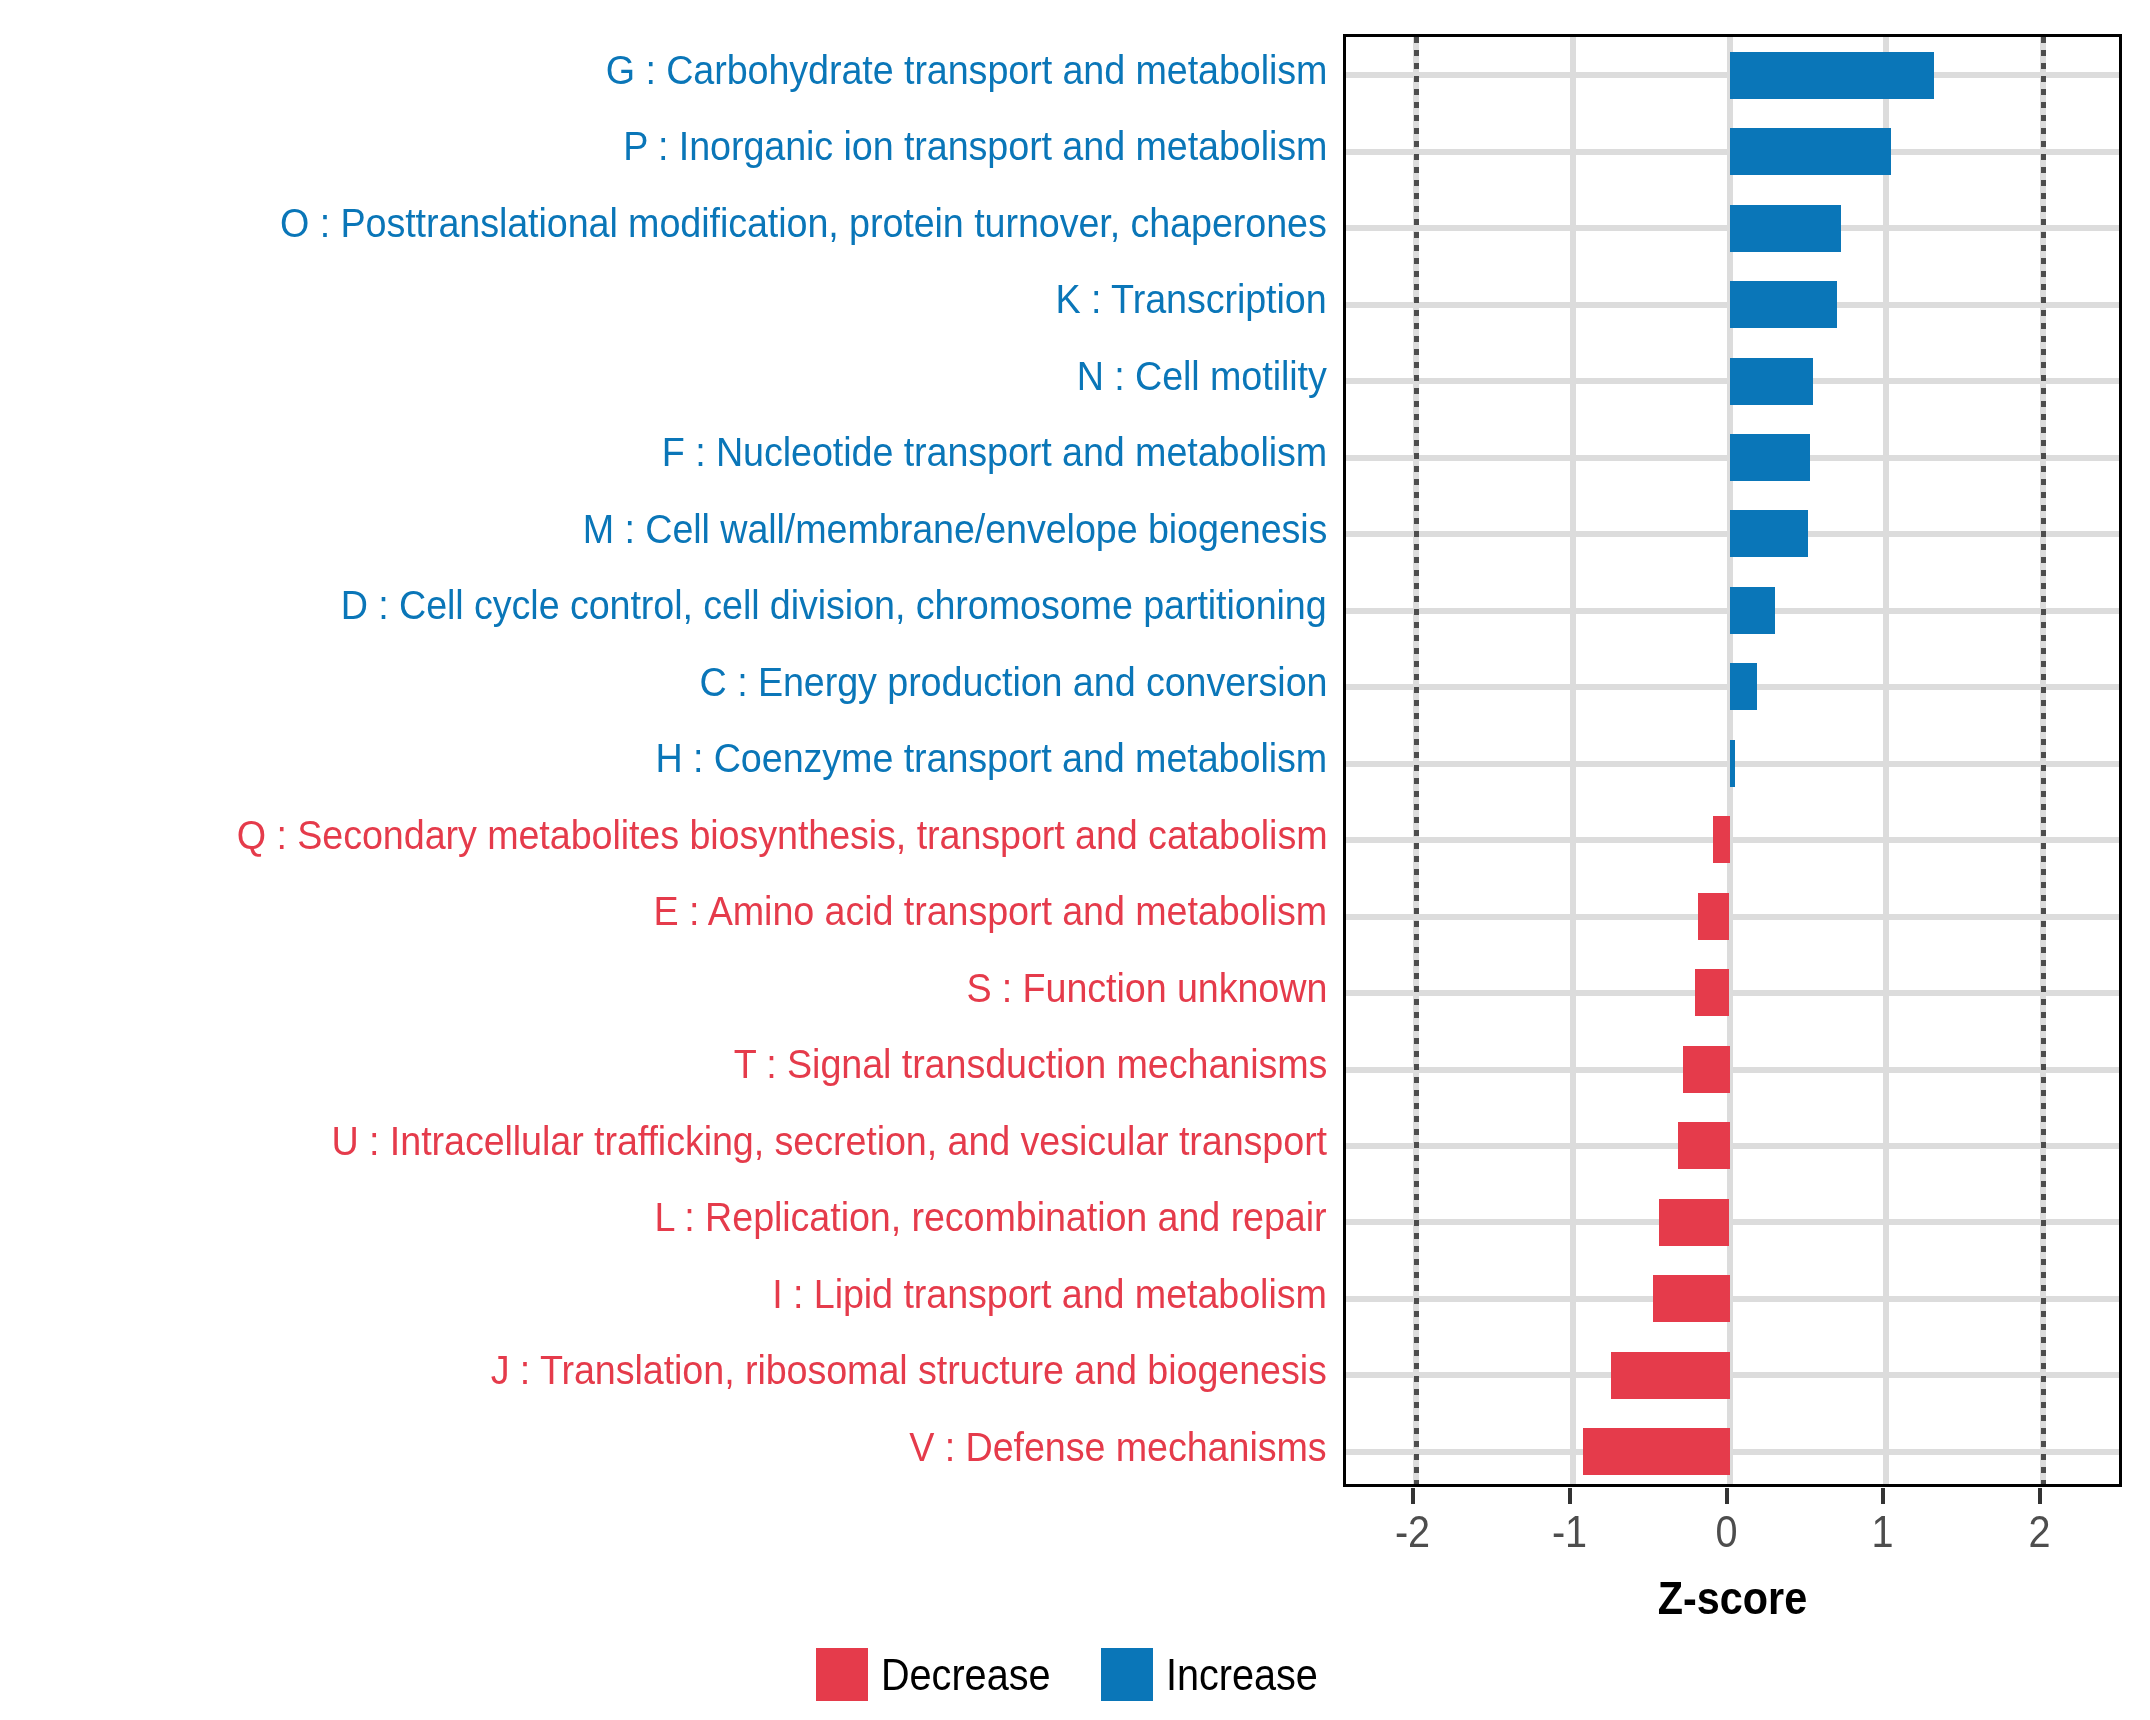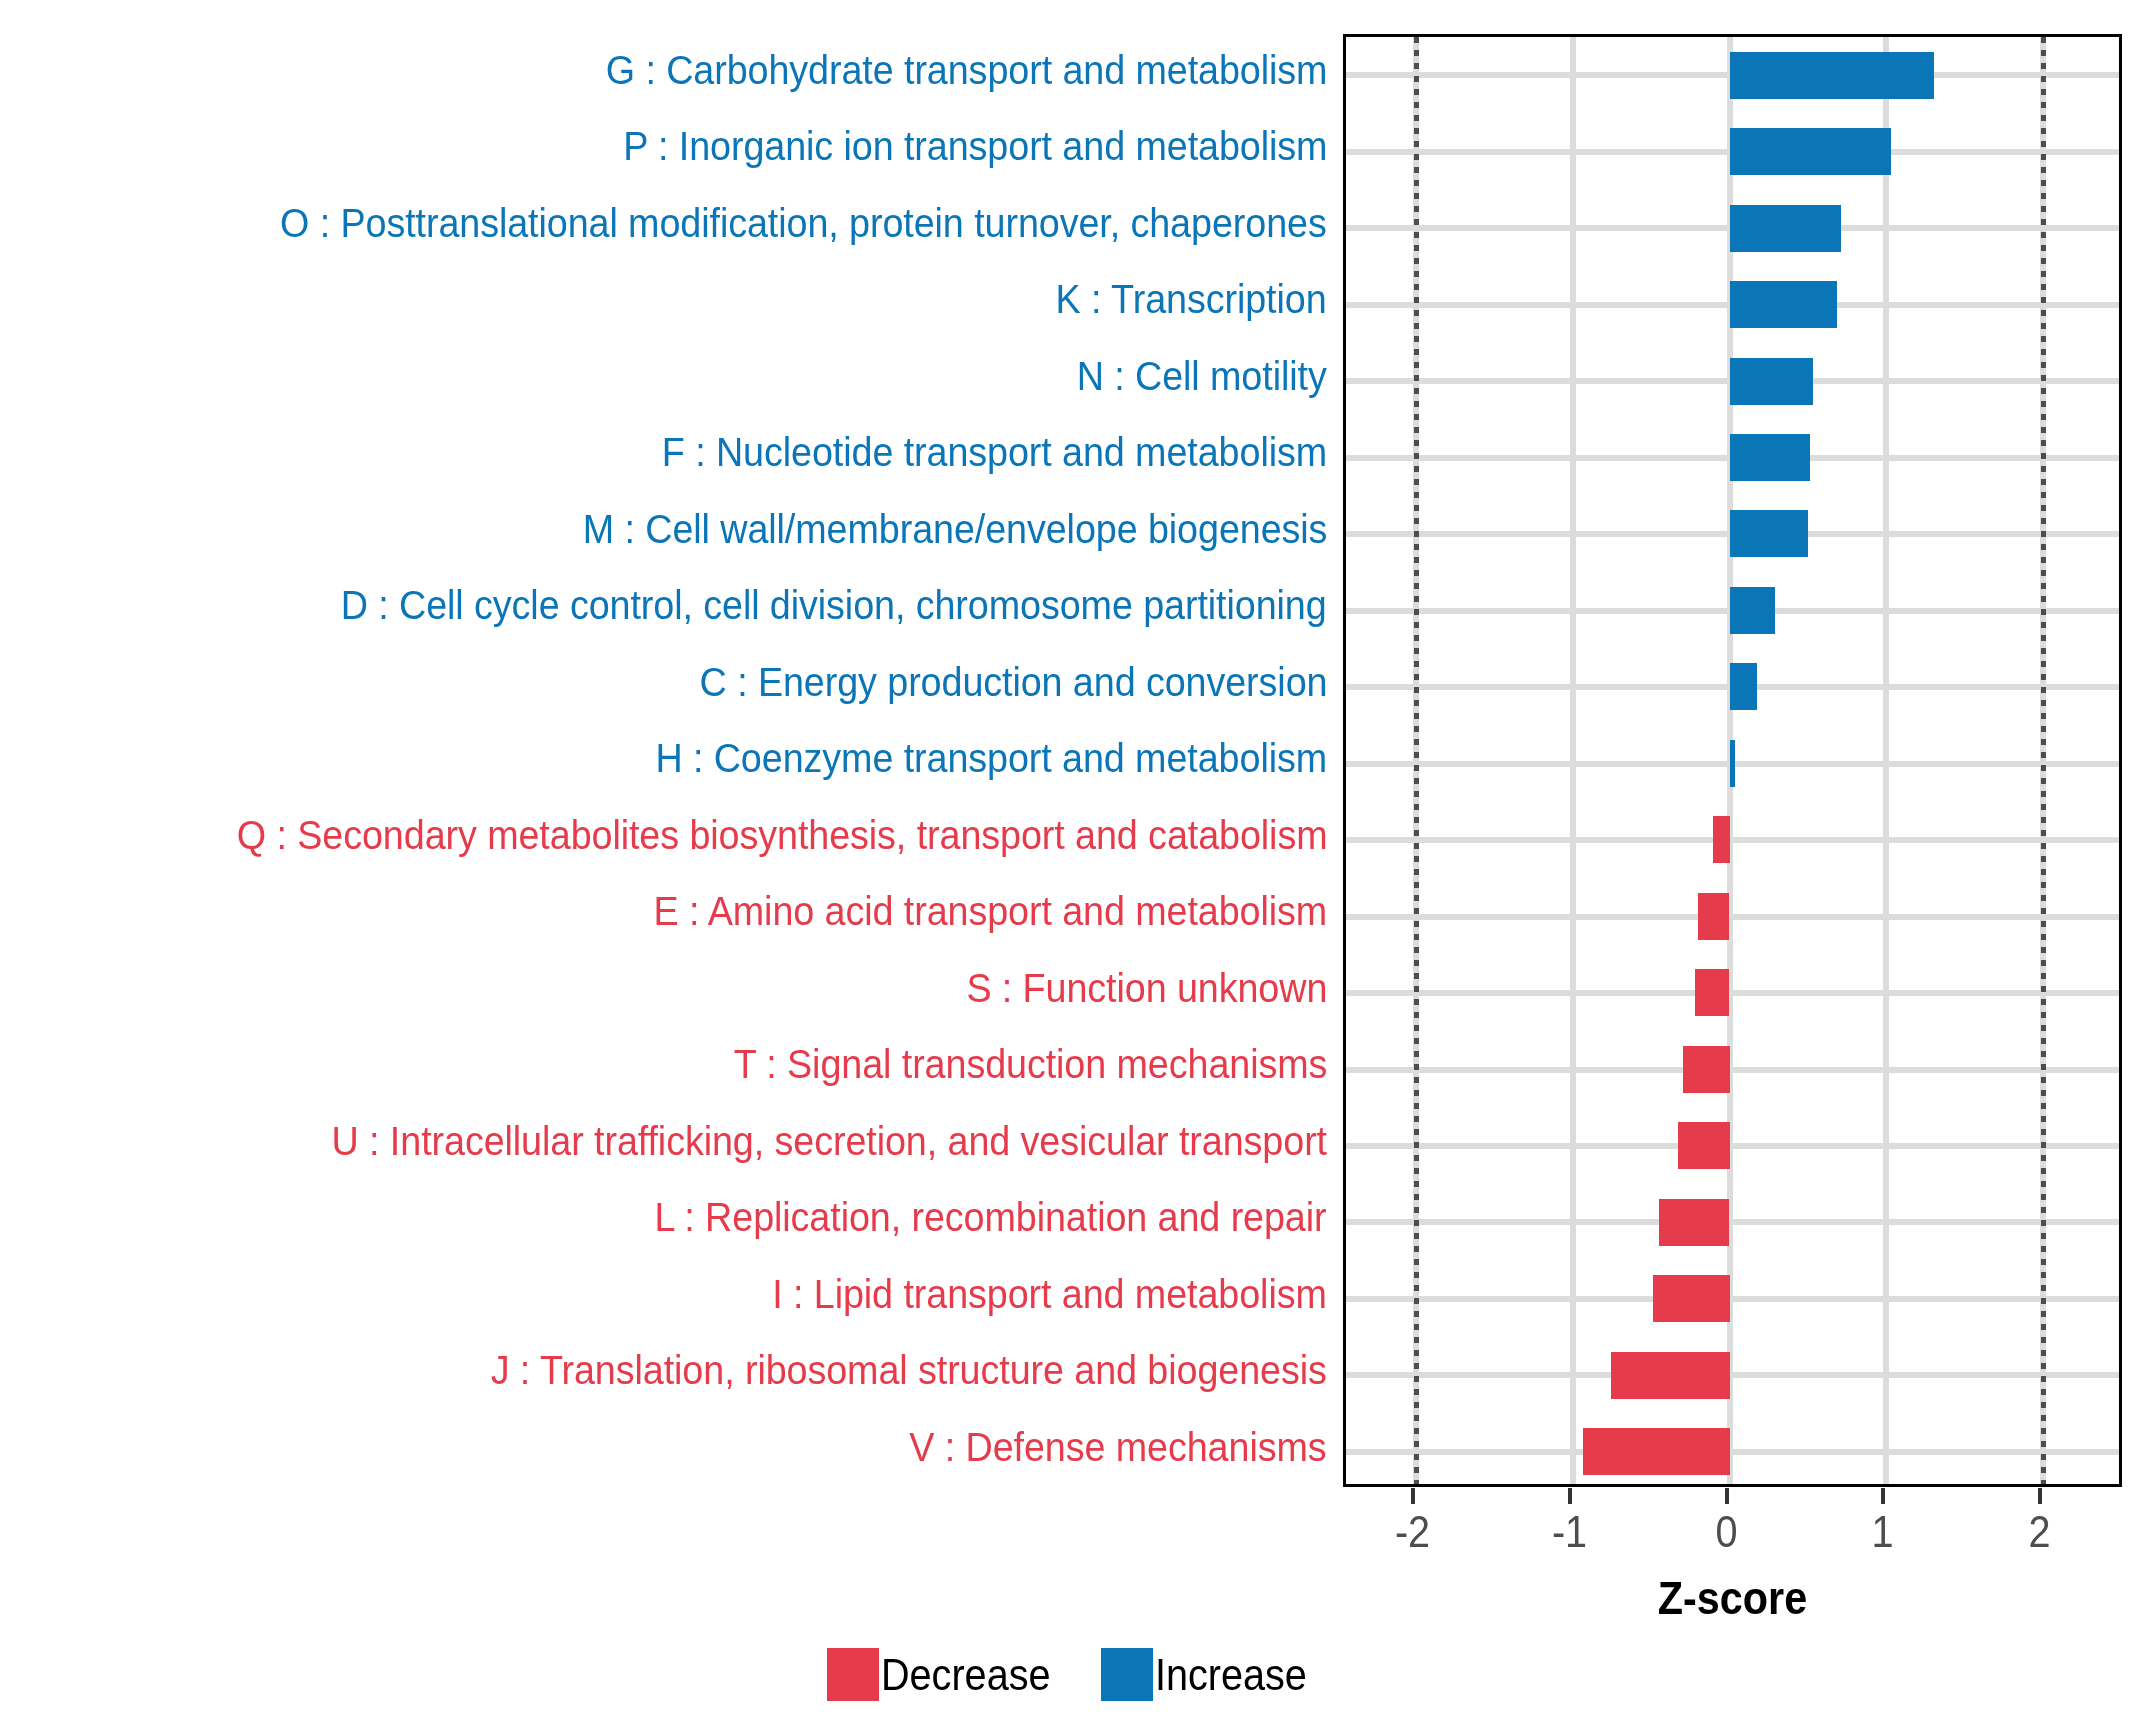--- a/index.html
+++ b/index.html
@@ -61,21 +61,21 @@
     position:absolute;left:1343px;top:1570px;width:779px;
     text-align:center;font-size:47px;font-weight:bold;color:#000;
     transform:scaleX(0.88);
   }
 
   
   #legend{
     position:absolute;left:0;top:1642px;width:2151px;height:65px;
     display:flex;justify-content:center;align-items:center;gap:32px;
   }
-  .legitem{display:flex;align-items:center;gap:2px;}
+  .legitem{display:flex;align-items:center;gap:13px;}
   .swatch{width:52px;height:53px;}
   .swatch.dn{background:#E53B4B;}
   .swatch.up{background:#0A76B8;}
   .legtext{font-size:44px;color:#000;transform:scaleX(0.9);transform-origin:left center;}
 </style>
 </head>
 <body>
 
 <div id="root">
 

